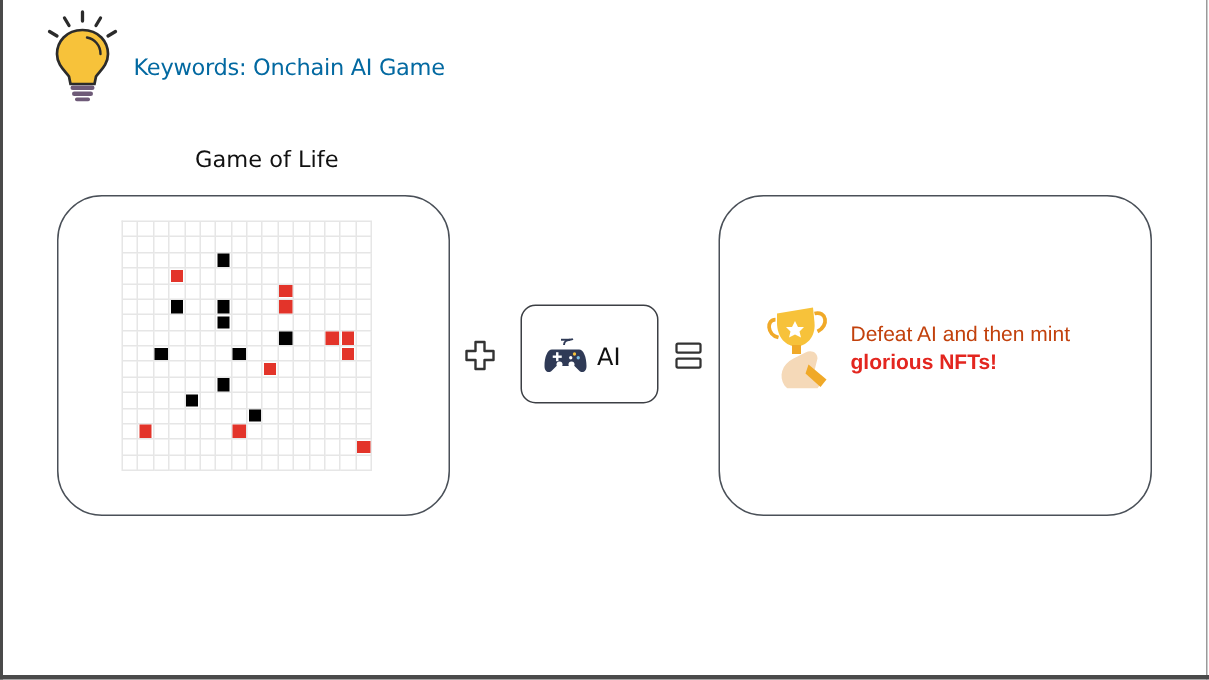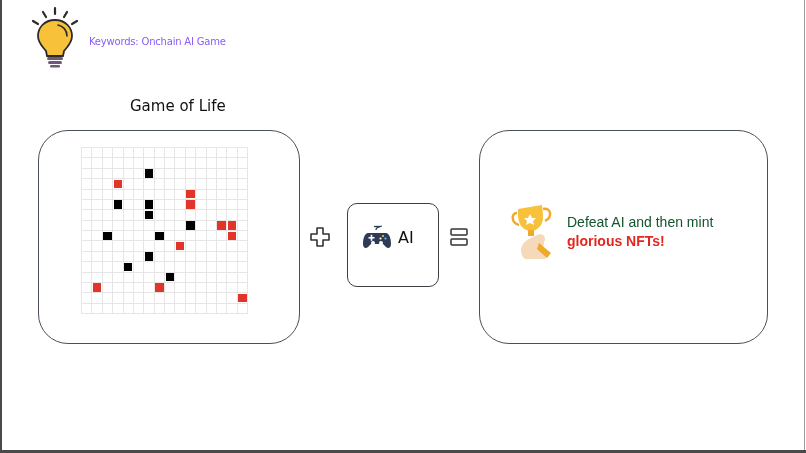--- a/index.html
+++ b/index.html
@@ -6,44 +6,44 @@
   body {
     width:806px; height:453px; position:relative; overflow:hidden;
     background:#ffffff;
     font-family:"DejaVu Sans", sans-serif;
   }
   .frame-left { position:absolute; left:0; top:0; width:2px; height:453px; background:#4a4a4a; }
   .frame-right { position:absolute; left:804px; top:0; width:1px; height:453px; background:#9a9a9a; }
   .frame-bottom { position:absolute; left:0; top:450px; width:806px; height:3px; background:#4a4a4a; }
 
   .bulb { position:absolute; left:28px; top:6px; width:54px; height:62px; }
-  .keywords { position:absolute; left:89px; top:36px; font-size:10px; color:#8b5cf6; letter-spacing:-0.2px; }
+  .keywords { position:absolute; left:89px; top:36px; font-size:15px; color:#0369a1; letter-spacing:-0.2px; }
 
   .gol-title { position:absolute; left:130px; top:97px; font-size:15px; color:#111; }
 
   .card { position:absolute; border:1.6px solid #4a5058; border-radius:30px; box-sizing:border-box; background:#fff; }
   .card-left { left:38px; top:130px; width:262px; height:214px; }
   .card-right { left:479px; top:130px; width:289px; height:214px; }
 
   .grid { position:absolute; left:81px; top:147px; width:167px; height:167px;
     display:grid; grid-template-columns:repeat(16, 1fr); grid-template-rows:repeat(16, 1fr);
     border-top:1px solid #e6e6e6; border-left:1px solid #e6e6e6; box-sizing:border-box; }
   .cell { border-right:1px solid #e6e6e6; border-bottom:1px solid #e6e6e6; box-sizing:border-box; position:relative; }
   .cell.on::after { content:""; position:absolute; left:0.5px; top:0.5px; right:0.5px; bottom:0.5px; }
   .cell.black::after { background:#000; }
   .cell.red::after { background:#e3342a; }
 
   .plus { position:absolute; left:309px; top:226px; width:22px; height:22px; }
-  .ai-box { position:absolute; left:347px; top:203px; width:92px; height:84px; border:1.6px solid #3c3f44; border-radius:10px; box-sizing:border-box; background:#fff; }
+  .ai-box { position:absolute; left:347px; top:203px; width:92px; height:66px; border:1.6px solid #3c3f44; border-radius:10px; box-sizing:border-box; background:#fff; }
   .pad { position:absolute; left:14px; top:18px; width:30px; height:30px; }
   .ai-label { position:absolute; left:50px; top:24px; font-size:16px; color:#111; }
   .equals { position:absolute; left:450px; top:227px; width:18px; height:20px; }
 
   .trophy { position:absolute; left:509px; top:203px; width:52px; height:56px; }
-  .result-line1 { position:absolute; left:567px; top:214px; font-family:"Liberation Sans", sans-serif; font-size:14px; color:#14532d; }
+  .result-line1 { position:absolute; left:567px; top:214px; font-family:"Liberation Sans", sans-serif; font-size:14px; color:#c2410c; }
   .result-line2 { position:absolute; left:567px; top:233px; font-family:"Liberation Sans", sans-serif; font-size:14px; color:#e3261f; font-weight:bold; }
 </style>
 </head>
 <body>
 
 <div class="frame-left"></div>
 <div class="frame-right"></div>
 <div class="frame-bottom"></div>
 
 <svg class="bulb" viewBox="0 0 54 62">

